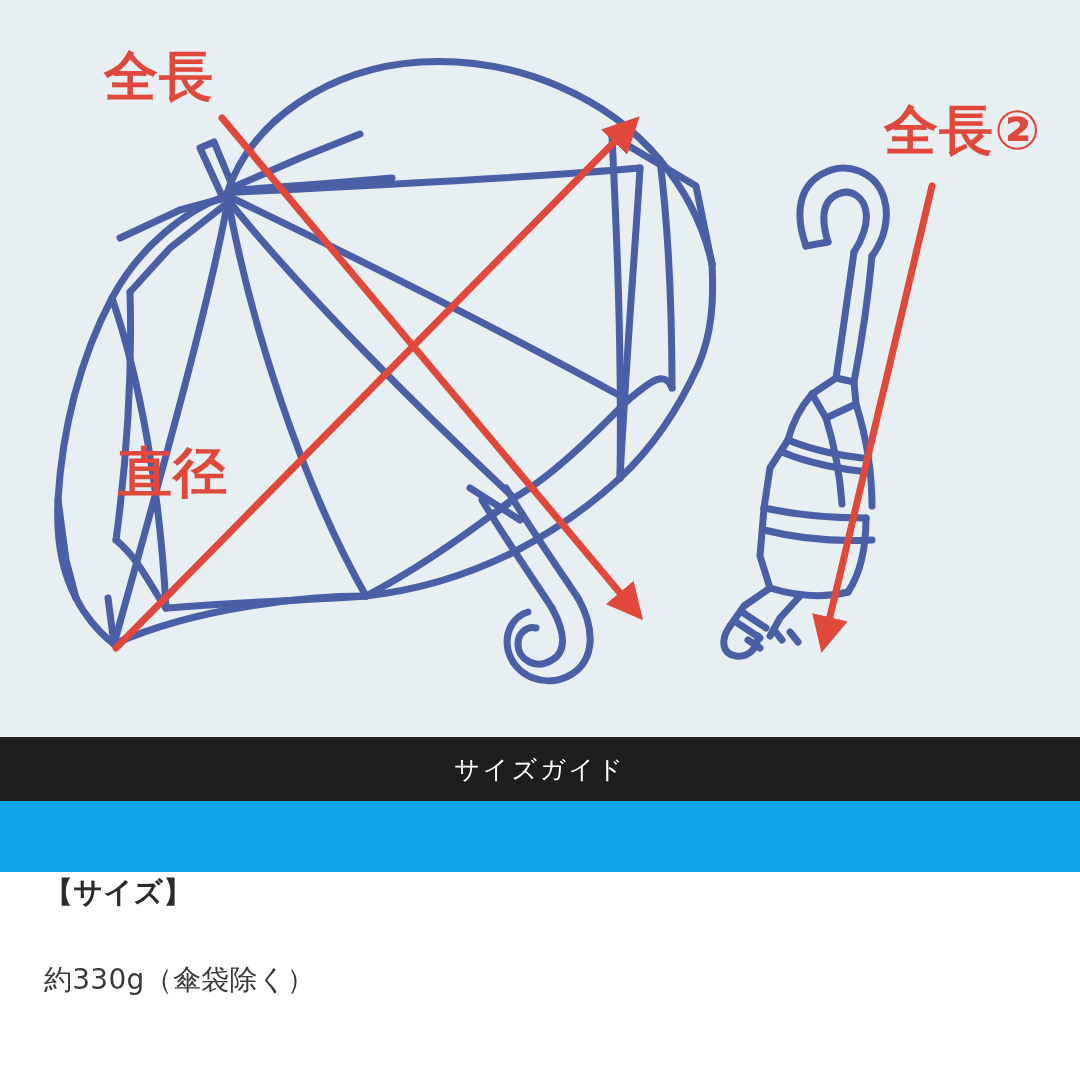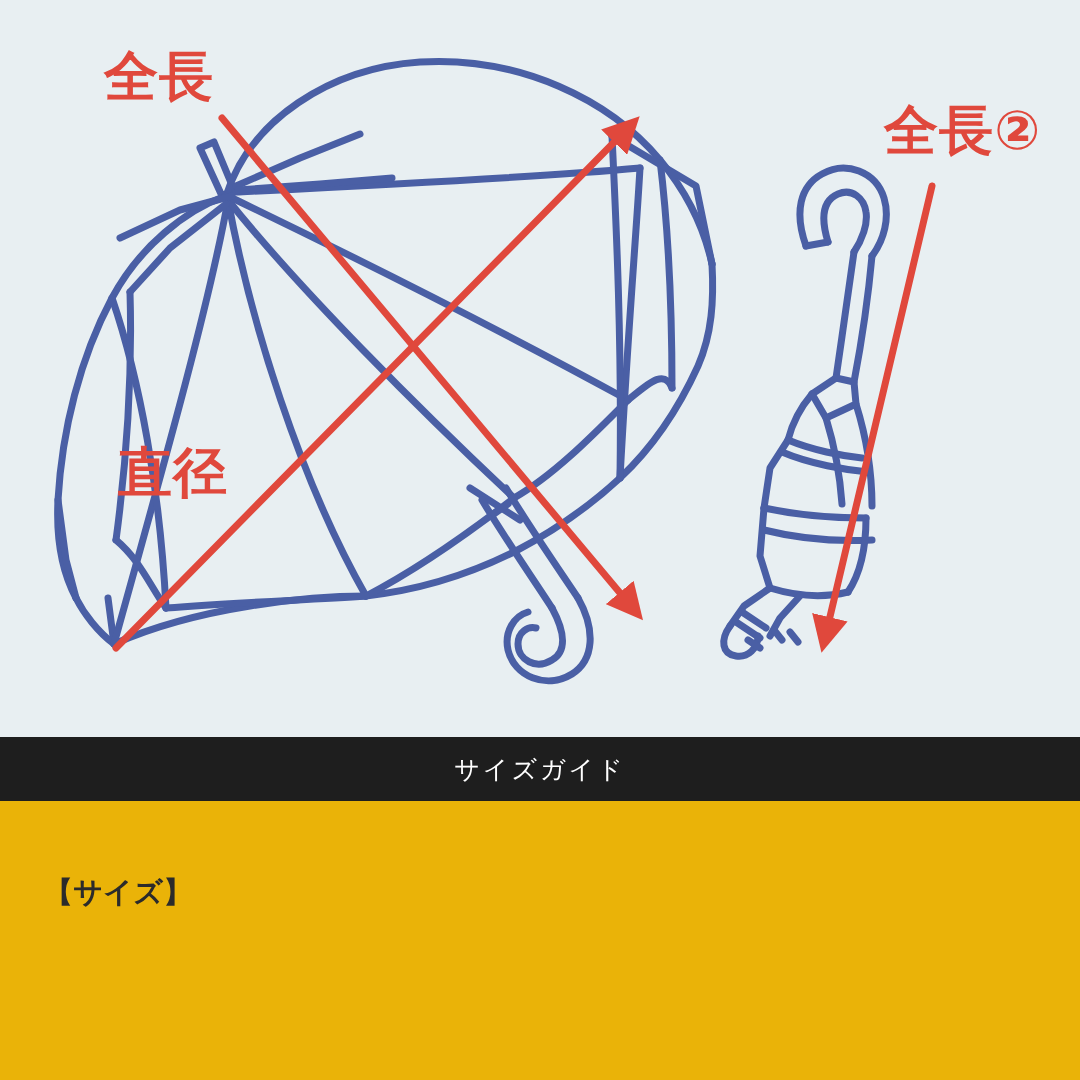--- a/index.html
+++ b/index.html
@@ -9,22 +9,22 @@
   }
   body {
     width: 1080px;
     height: 1080px;
     font-family: "Liberation Sans", "DejaVu Sans", sans-serif;
     overflow: hidden;
   }
   .page {
     position: relative;
     width: 1080px;
-    height: 1080px;
-    background: #eab308;
+    height: 872px;
+    background: #0ea5e9;
   }
 
   
   .illustration {
     position: relative;
     width: 1080px;
     height: 737px;
     background: #e8eff2;
     overflow: hidden;
   }
@@ -206,16 +206,17 @@
     <span class="annot annot-zenchou2">全長②</span>
   </div>
 
   <div class="caption-band">
     <span class="caption-text">サイズガイド</span>
   </div>
 
   <div class="spec">
     <h2 class="spec-heading">【サイズ】</h2>
     <p class="spec-body">
+      <span class="line">約330g（傘袋除く）</span>
     </p>
   </div>
 
 </div>
 
 </body></html>

